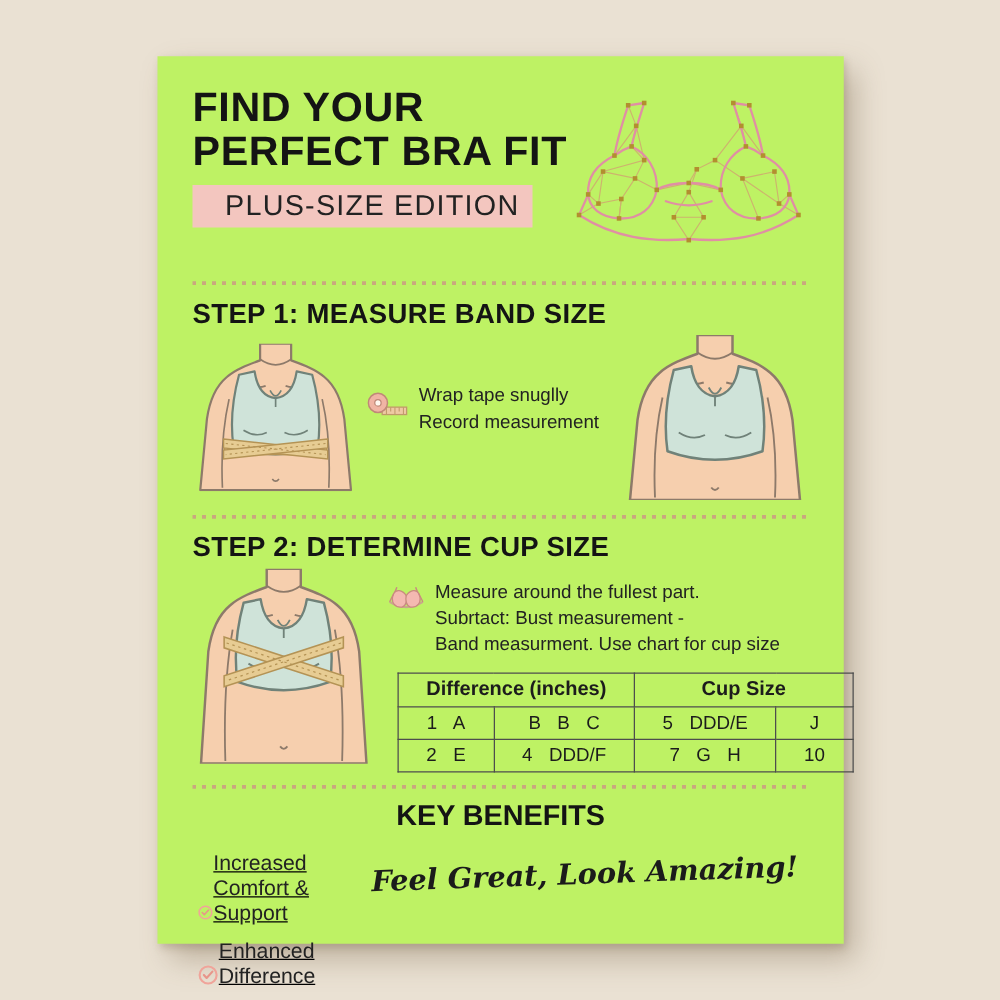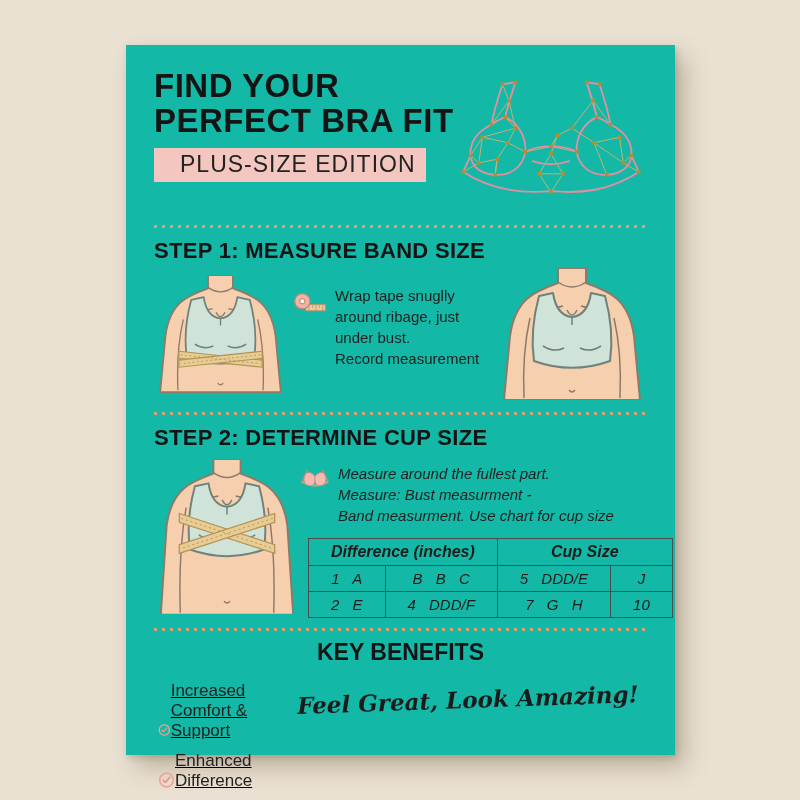--- a/index.html
+++ b/index.html
@@ -6,21 +6,21 @@
   body{
     width:800px;height:800px;
     background:#eae1d3;
     font-family:"Liberation Sans", sans-serif;
     position:relative;
     overflow:hidden;
   }
   .card{
     position:absolute;left:126px;top:45px;
     width:549px;height:710px;
-    background:#14b8a6;
+    background:#bef264;
     box-shadow:10px 12px 22px rgba(110,90,60,0.35), 2px 3px 6px rgba(110,90,60,0.25);
     box-sizing:border-box;
     padding:24px 28px 18px 28px;
   }
   
   .header-row{display:flex;justify-content:space-between;align-items:flex-start;}
   .title{
     font-size:33px;font-weight:800;line-height:1.05;color:#141414;
     letter-spacing:0.5px;
   }
@@ -34,21 +34,21 @@
   .dotted{
     height:3px;
     background:repeating-linear-gradient(90deg,#c9a87e 0 3px,transparent 3px 8px);
   }
   .d1{margin:16px 0 10px 0;}
   .d2{margin:12px 0 10px 0;}
   .d3{margin:10px 0 8px 0;}
   
   .step-heading{font-size:22px;font-weight:800;color:#141414;margin:2px 0 4px 0;letter-spacing:0.3px;}
   .step1-row{display:flex;align-items:center;gap:6px;}
-  .step2-row{display:flex;align-items:center;font-style:italic;}
+  .step2-row{display:flex;align-items:flex-start;gap:10px;}
   .torso-s1a{width:133px;flex:none;}
   .torso-s1b{width:150px;flex:none;margin-left:auto;}
   .torso-s2{width:146px;flex:none;}
   .instruction{display:flex;align-items:flex-start;gap:8px;margin-top:-14px;}
   .instruction.step2i{margin-top:8px;}
   .instr-icon{flex:none;margin-top:4px;}
   .instr-text{font-size:15px;line-height:1.4;color:#222;}
   .step2-right{flex:1;min-width:0;}
   
   .table-wrap{display:flex;align-items:center;gap:8px;margin-top:12px;}
@@ -176,21 +176,20 @@
 
     <div class="instruction">
       <svg class="instr-icon" width="34" height="28" viewBox="0 0 40 30">
         <rect x="15" y="17" width="23" height="7" fill="#eec9a3" stroke="#c09a6b" stroke-width="1.2"></rect>
         <path d="M19,17 V24 M23,17 V21 M27,17 V24 M31,17 V21 M35,17 V24" stroke="#c09a6b" stroke-width="1"></path>
         <circle cx="11" cy="13" r="9" fill="#f0b4a4" stroke="#c08878" stroke-width="1.4"></circle>
         <circle cx="11" cy="13" r="3" fill="#fff7f0" stroke="#c08878" stroke-width="1.2"></circle>
       </svg>
       <div class="instr-text">
         <div>Wrap tape snuglly</div>
-        <div>around ribage, just under bust.</div>
         <div>Record measurement</div>
       </div>
     </div>
 
     <svg class="torso-s1b" viewBox="0 0 150 132">
       <path d="M61,0 L61,15 C50,19 39,23 31,30 C19,40 15,54 13,68 L7,132 L143,132 L137,68 C135,54 131,40 119,30 C111,23 100,19 89,15 L89,0 Z" fill="#f6cfae" stroke="#8d7a6a" stroke-width="2" stroke-linejoin="round"></path>
       <path d="M61,14 Q75,24 89,14 M44,36 Q58,41 66,38 M106,36 Q92,41 84,38 M33,50 Q25,85 27,130 M117,50 Q125,85 123,130 M72,122 Q75,126 78,122" fill="none" stroke="#8d7a6a" stroke-width="1.5"></path>
       <path d="M42,28 L56,25 C58,38 64,48 75,49 C86,48 92,38 94,25 L108,28 C114,50 116,72 113,93 C88,102 62,102 37,93 C34,72 36,50 42,28 Z" fill="#cfe3d9" stroke="#708279" stroke-width="2" stroke-linejoin="round"></path>
       <path d="M70,42 Q75,52 80,42 M75,49 L75,57 M46,78 Q57,85 67,80 M104,78 Q93,85 83,80" fill="none" stroke="#708279" stroke-width="1.5"></path>
     </svg>
@@ -219,21 +218,21 @@
       <div class="instruction step2i">
         <svg class="instr-icon" width="30" height="24" viewBox="0 0 36 26">
           <path d="M7,7 L9,2 M29,7 L27,2" stroke="#c98b80" stroke-width="1.4" fill="none"></path>
           <path d="M2,16 Q18,26 34,16" stroke="#c9a88b" stroke-width="2" fill="none"></path>
           <path d="M6,8 C2,17 8,22 14,21 C18,20 19,14 18,10 C14,4 8,4 6,8 Z" fill="#f4b9b1" stroke="#c98b80" stroke-width="1.2"></path>
           <path d="M30,8 C34,17 28,22 22,21 C18,20 17,14 18,10 C22,4 28,4 30,8 Z" fill="#f4b9b1" stroke="#c98b80" stroke-width="1.2"></path>
           <path d="M6,8 L2,16 M30,8 L34,16" stroke="#c98b80" stroke-width="1.2" fill="none"></path>
         </svg>
         <div class="instr-text">
           <div>Measure around the fullest part.</div>
-          <div>Measure: Bust measurment -</div>
+          <div>Subrtact: Bust measurement -</div>
           <div>Band measurment. Use chart for cup size</div>
         </div>
       </div>
 
       <div class="table-wrap">
         <svg width="30" height="26" viewBox="0 0 36 26">
           <path d="M7,7 L9,2 M29,7 L27,2" stroke="#c98b80" stroke-width="1.4" fill="none"></path>
           <path d="M2,16 Q18,26 34,16" stroke="#c9a88b" stroke-width="2" fill="none"></path>
           <path d="M6,8 C2,17 8,22 14,21 C18,20 19,14 18,10 C14,4 8,4 6,8 Z" fill="#f4b9b1" stroke="#c98b80" stroke-width="1.2"></path>
           <path d="M30,8 C34,17 28,22 22,21 C18,20 17,14 18,10 C22,4 28,4 30,8 Z" fill="#f4b9b1" stroke="#c98b80" stroke-width="1.2"></path>

